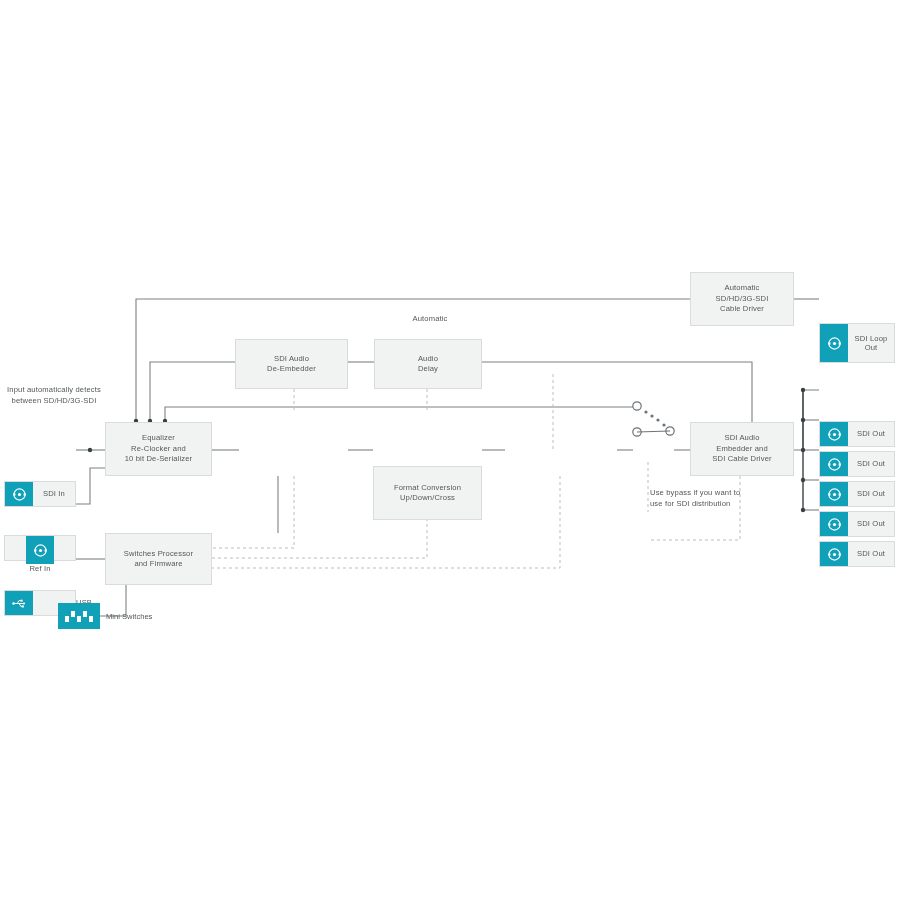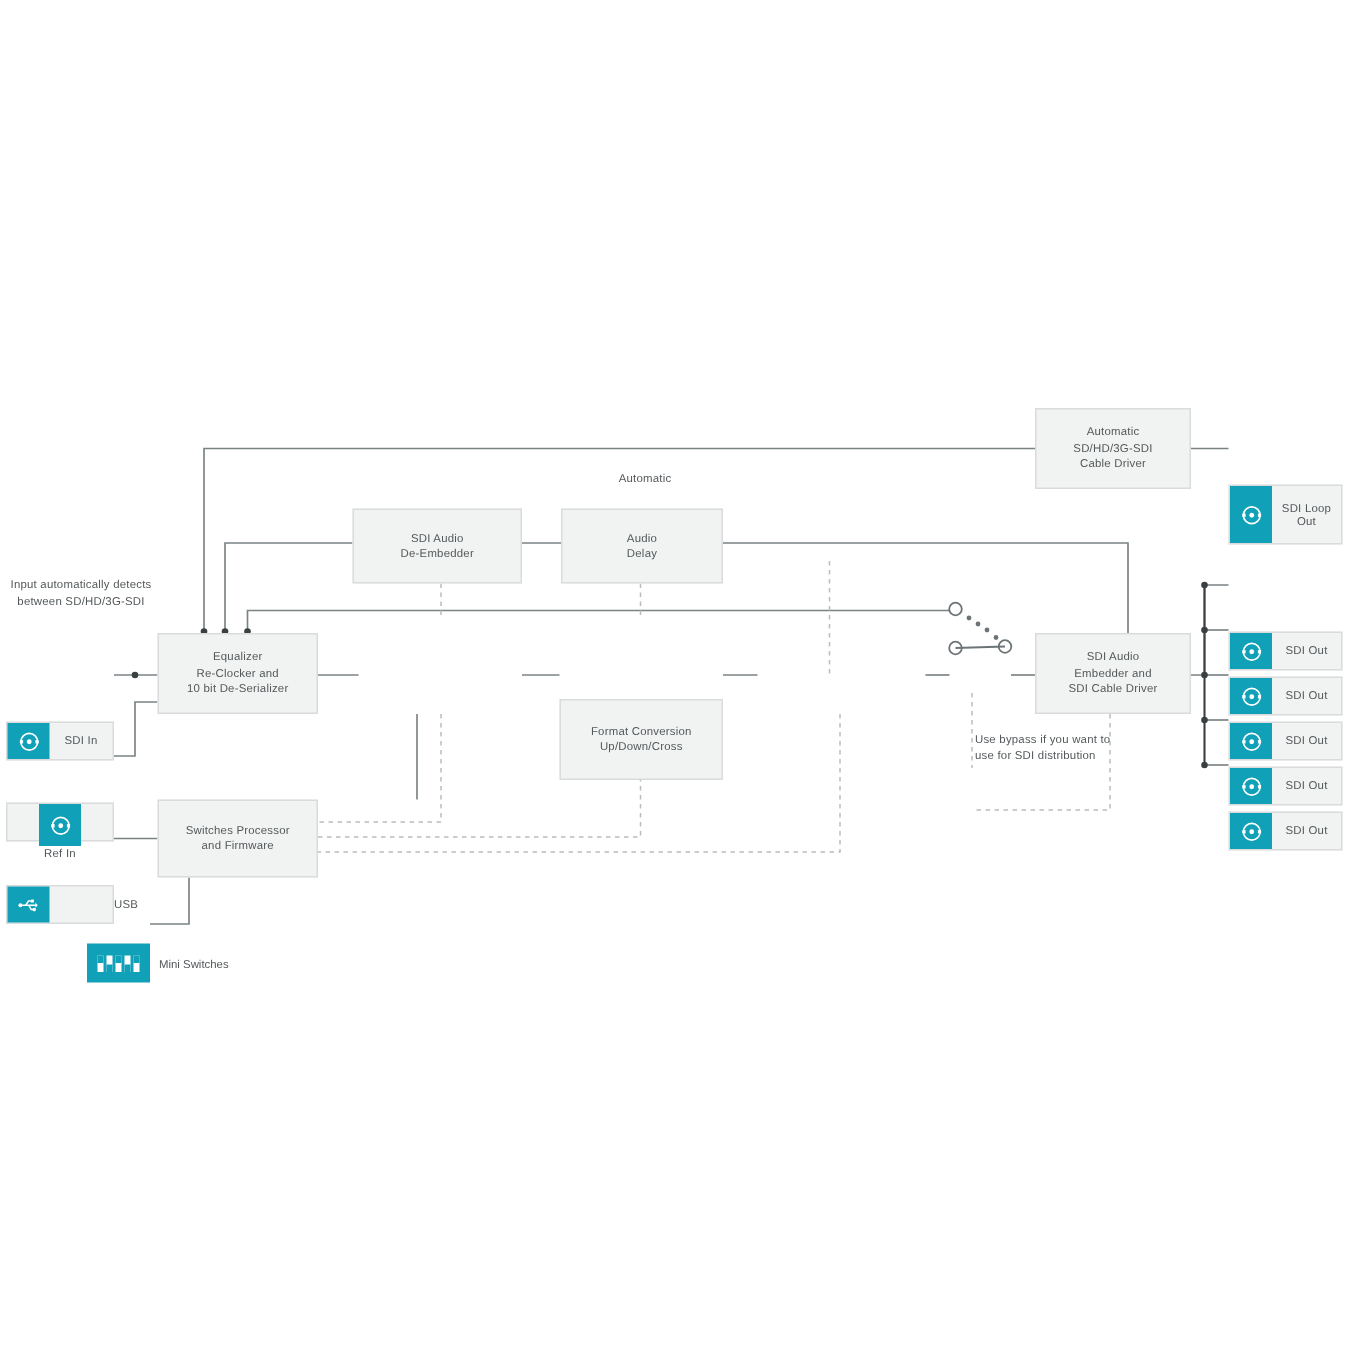--- a/index.html
+++ b/index.html
@@ -391,21 +391,21 @@
           <circle cx="6.5" cy="6.5" r="1.6" fill="#ffffff"></circle>
           <rect x="0.2" y="5.4" width="2.2" height="2.2" fill="#ffffff"></rect>
           <rect x="10.6" y="5.4" width="2.2" height="2.2" fill="#ffffff"></rect>
         </svg>
     </span>
     <span class="plabel">
         <span class="line">SDI Out</span>
       </span>
   </div>
 
-  <div class="sw-node" style="left:58px; top:629px;">
+  <div class="sw-node" style="left:58px; top:603px;">
     <span class="swbox">
       <span class="dipsw">
         <i class="up"></i>
           <i></i>
           <i class="up"></i>
           <i></i>
           <i class="up"></i>
       </span>
     </span>
     <span>Mini Switches</span>

